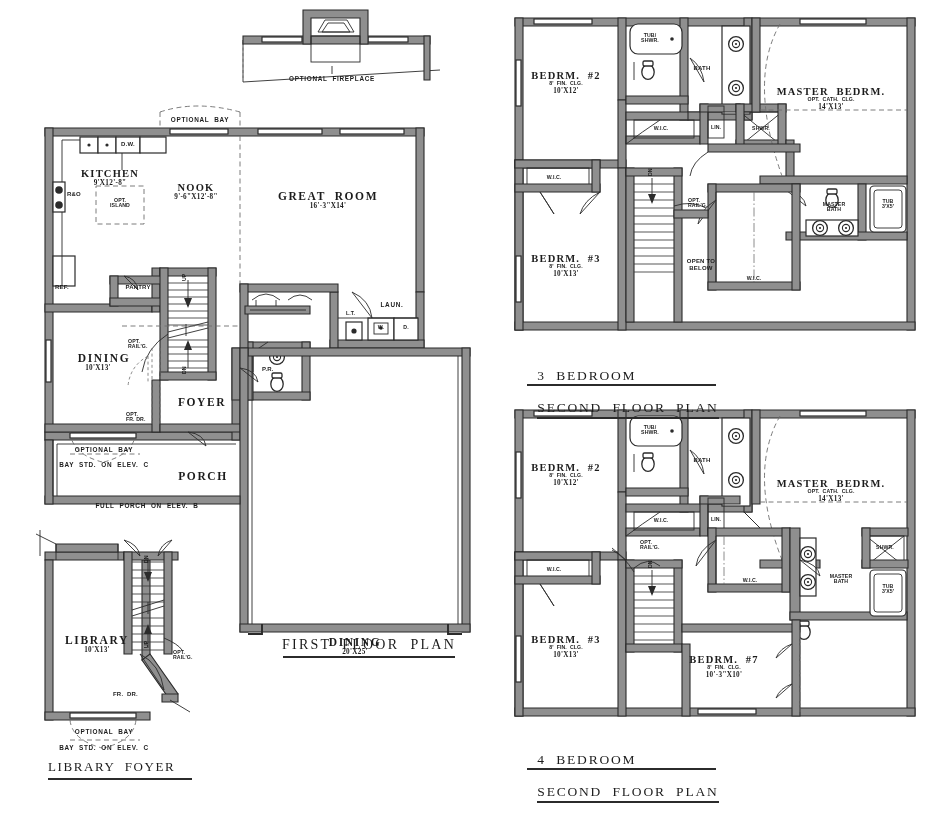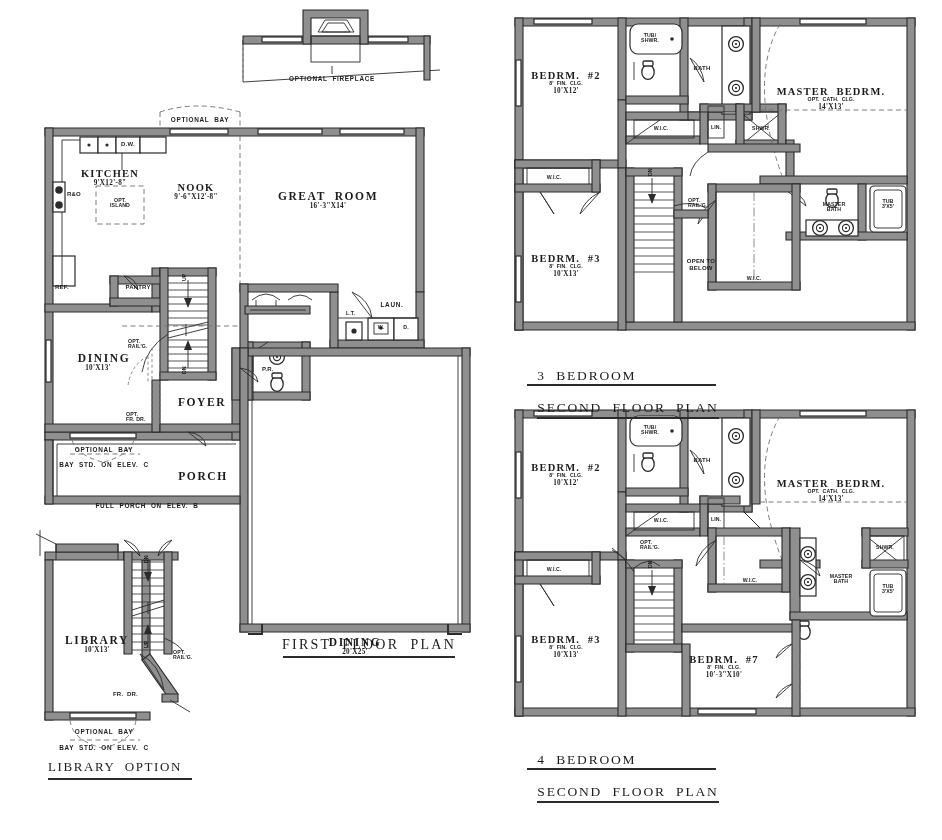--- a/index.html
+++ b/index.html
@@ -616,21 +616,21 @@
 
 <div class="lbl roomBig ctr" style="left:97px;top:634px;">LIBRARY</div>
 <div class="lbl dim  ctr" style="left:97px;top:647px;">10'X13'</div>
 <div class="lbl tiny" style="left:113px;top:691px;">FR.  DR.</div>
 <div class="lbl tiny2" style="left:173px;top:650px;white-space:pre-line;">OPT.
 RAIL'G.</div>
 <div class="lbl note ctr" style="left:104px;top:729px;">OPTIONAL  BAY</div>
 <div class="lbl note ctr" style="left:104px;top:745px;">BAY  STD.  ON  ELEV.  C</div>
 <div class="lbl tiny2" style="left:144px;top:563px;transform:rotate(-90deg);transform-origin:left top;">DN</div>
 <div class="lbl tiny2" style="left:144px;top:648px;transform:rotate(-90deg);transform-origin:left top;">UP</div>
-<div class="lbl planTitle" style="left:48px;top:760px;font-size:13px;letter-spacing:1.6px;">LIBRARY  OPTION</div>
+<div class="lbl planTitle" style="left:48px;top:760px;font-size:13px;letter-spacing:1.6px;">LIBRARY  FOYER</div>
 
 <div class="lbl room ctr" style="left:566px;top:70px;">BEDRM.  #2</div>
 <div class="lbl tiny2 ctr" style="left:566px;top:81px;">8'  FIN.  CLG.</div>
 <div class="lbl dim  ctr" style="left:566px;top:88px;">10'X12'</div>
 
 <div class="lbl room ctr" style="left:566px;top:253px;">BEDRM.  #3</div>
 <div class="lbl tiny2 ctr" style="left:566px;top:264px;">8'  FIN.  CLG.</div>
 <div class="lbl dim  ctr" style="left:566px;top:271px;">10'X13'</div>
 
 <div class="lbl room ctr" style="left:831px;top:86px;">MASTER  BEDRM.</div>

